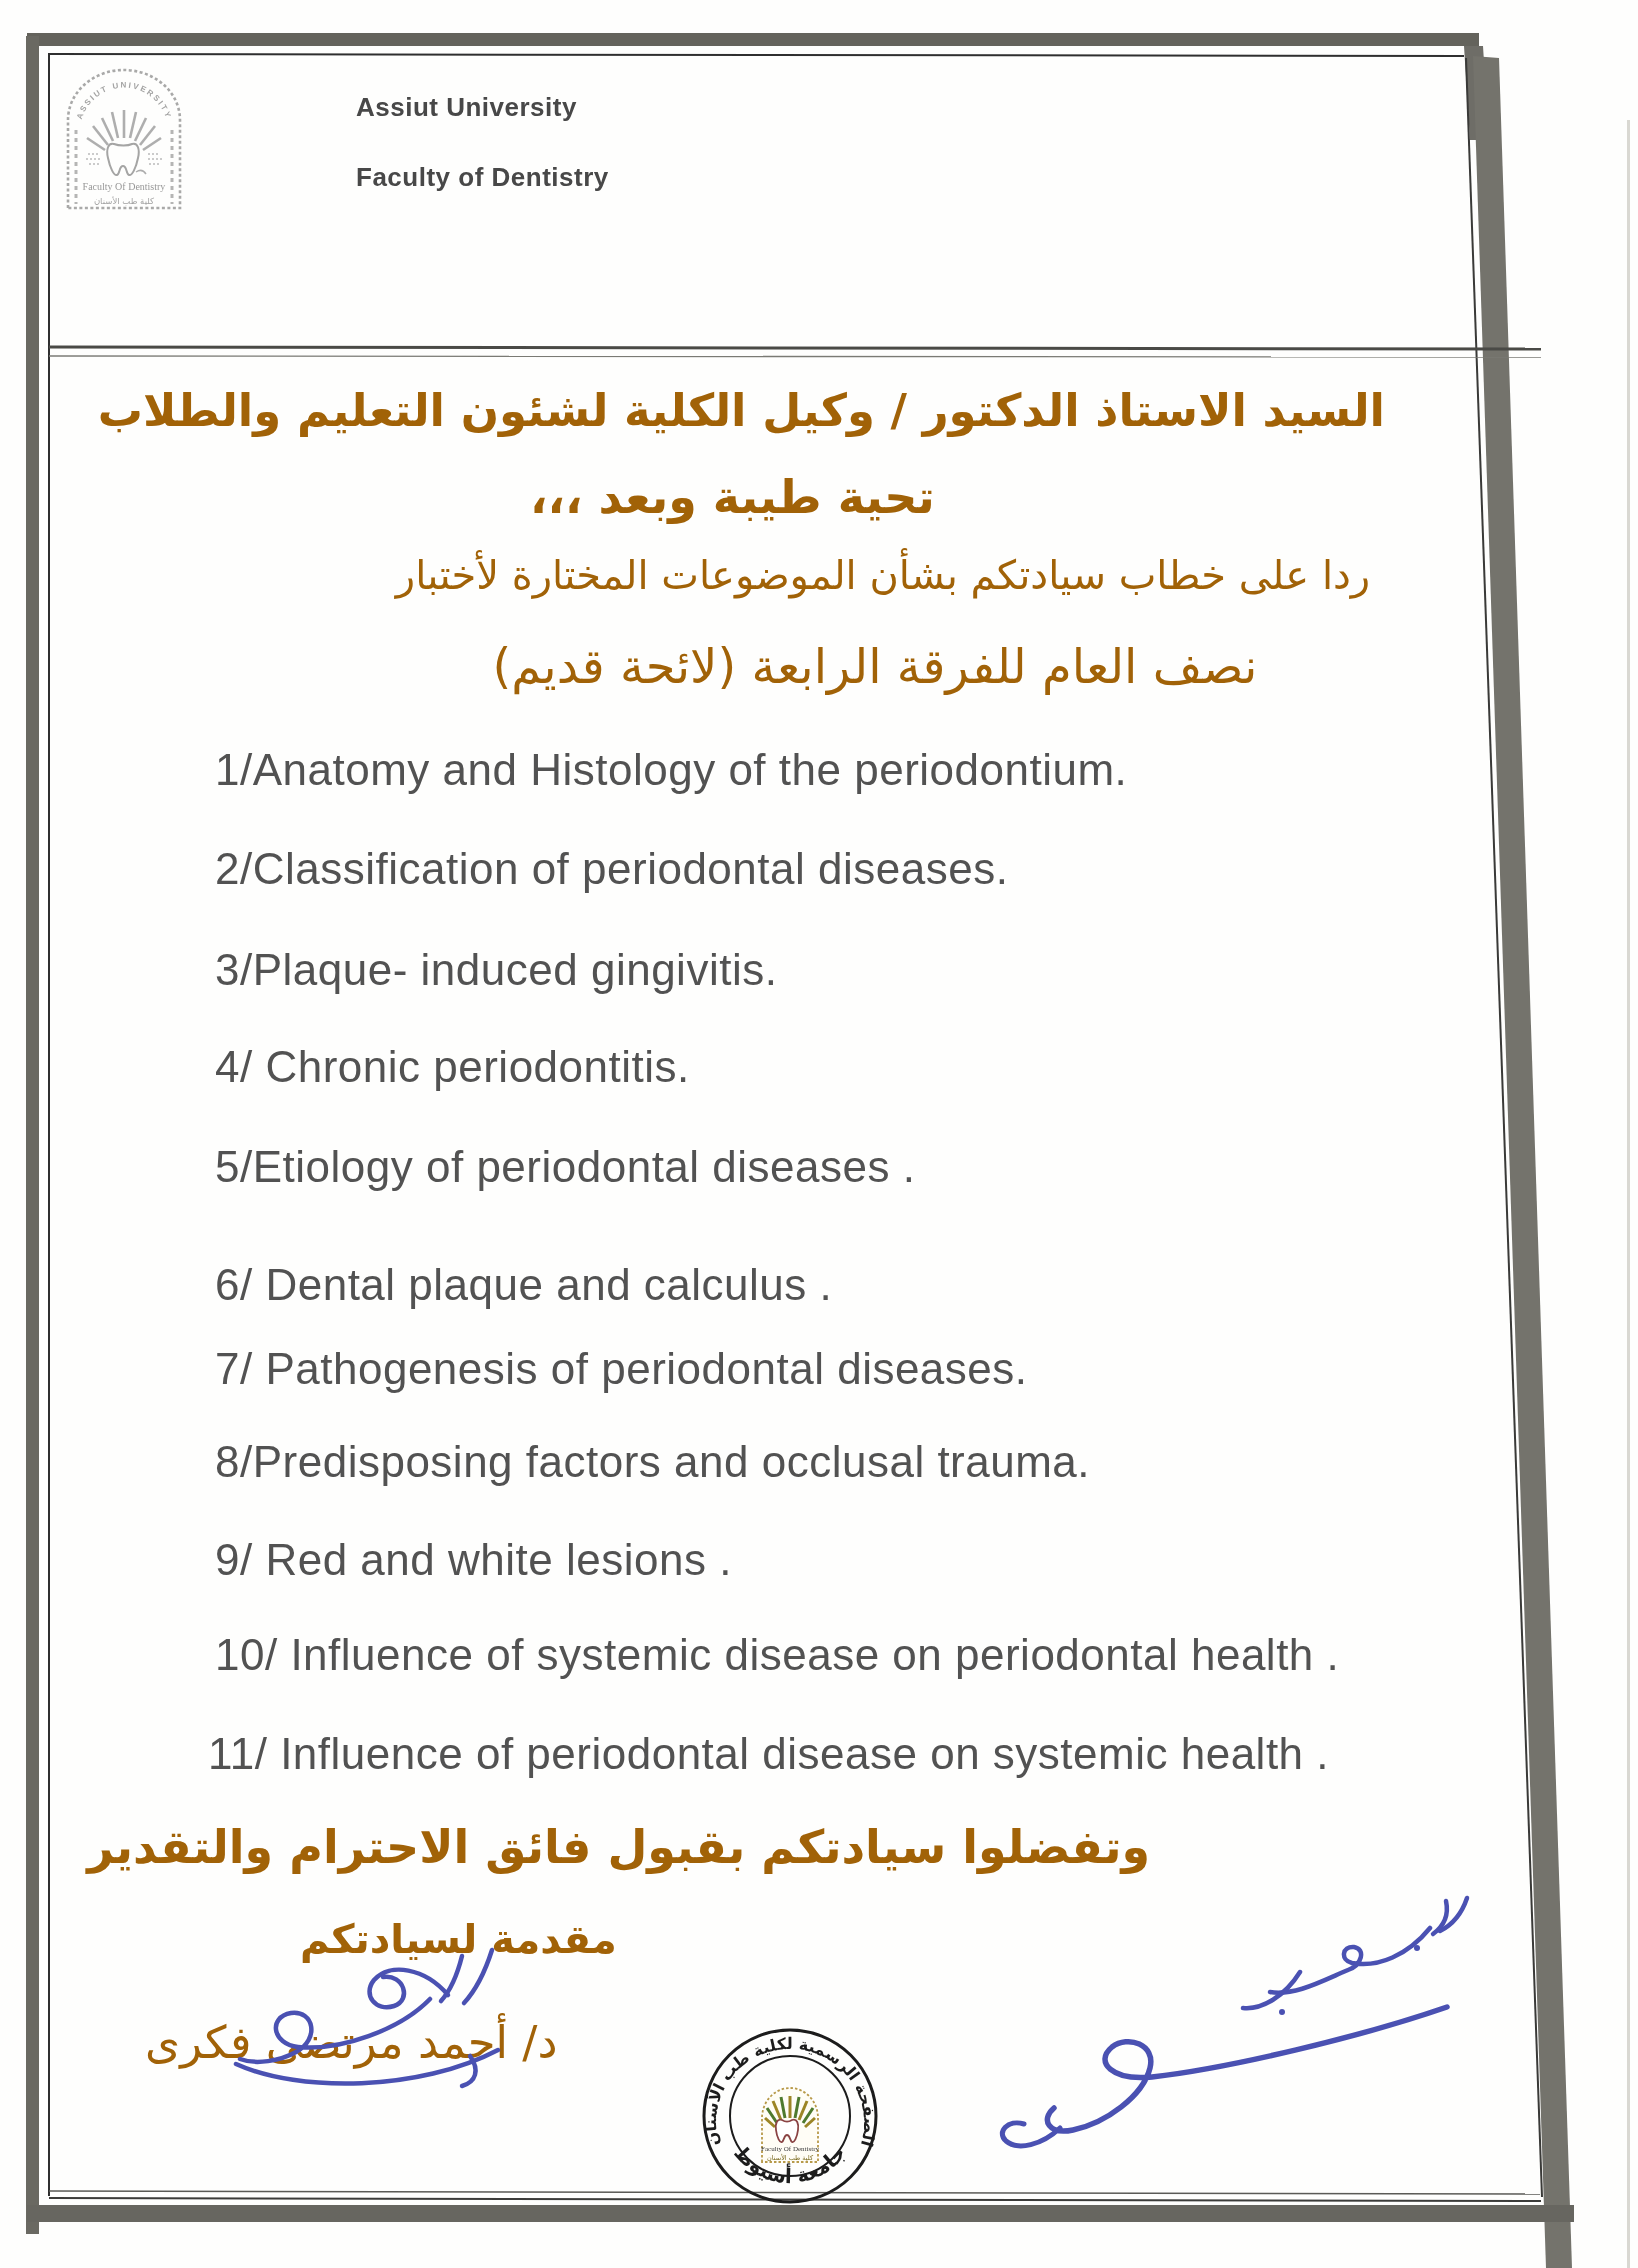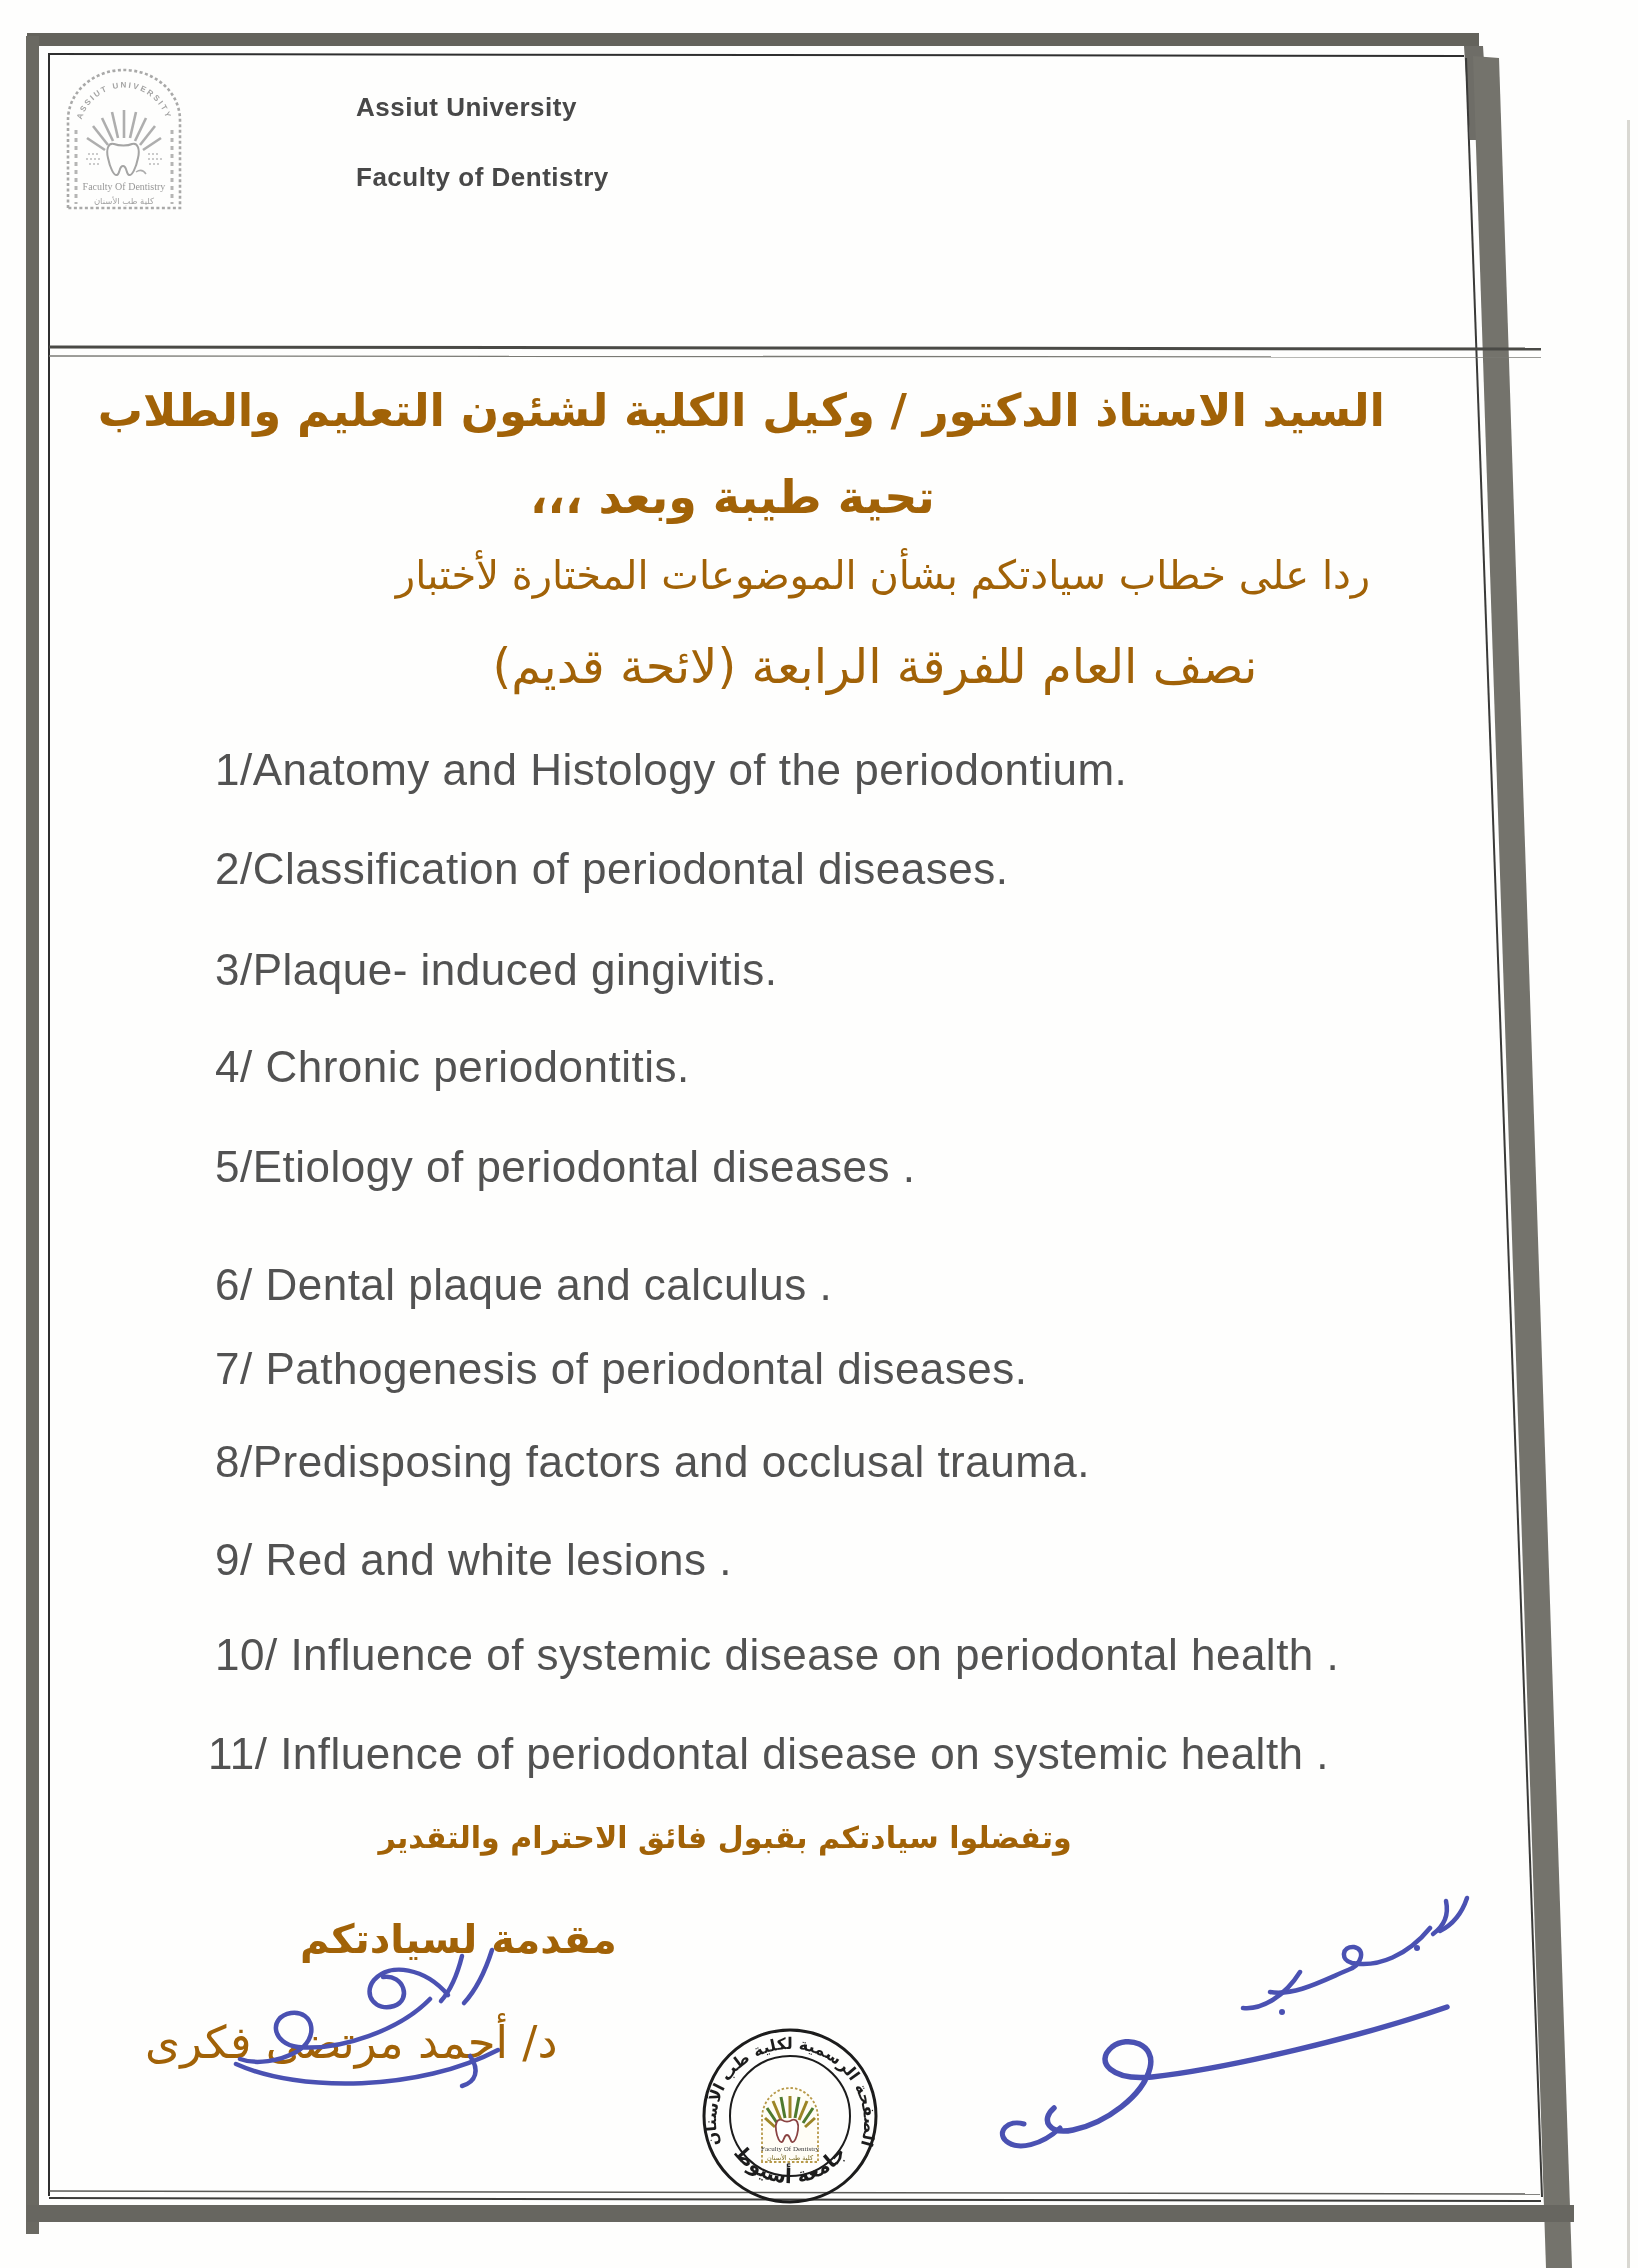--- a/index.html
+++ b/index.html
@@ -95,21 +95,21 @@
   <div class="abs topic" style="left:215px;top:945px;">3/Plaque- induced gingivitis.</div>
   <div class="abs topic" style="left:215px;top:1042px;">4/ Chronic periodontitis.</div>
   <div class="abs topic" style="left:215px;top:1142px;">5/Etiology of periodontal diseases .</div>
   <div class="abs topic" style="left:215px;top:1240px;margin-top:20px;">6/ Dental plaque and calculus .</div>
   <div class="abs topic" style="left:215px;top:1344px;">7/ Pathogenesis  of periodontal diseases.</div>
   <div class="abs topic" style="left:215px;top:1437px;">8/Predisposing factors and occlusal trauma.</div>
   <div class="abs topic" style="left:215px;top:1535px;">9/ Red and white lesions .</div>
   <div class="abs topic" style="left:215px;top:1630px;">10/ Influence of systemic disease on periodontal health .</div>
   <div class="abs topic" style="left:208px;top:1729px;">11/ Influence of periodontal disease on systemic health .</div>
 
-  <div class="abs ar ar-b center" style="left:300px;top:1820px;width:850px;font-size:30px;">وتفضلوا سيادتكم بقبول فائق الاحترام والتقدير</div>
+  <div class="abs ar ar-b center" style="left:300px;top:1820px;width:850px;font-size:46px;">وتفضلوا سيادتكم بقبول فائق الاحترام والتقدير</div>
 
   <div class="abs ar ar-b" style="left:300px;top:1916px;font-size:40px;">مقدمة لسيادتكم</div>
   <div class="abs ar" style="left:145px;top:2016px;font-size:45px;">د/ أحمد مرتضى فكرى</div>
 
   <svg class="abs" style="left:0;top:0;" width="1638" height="2268" viewBox="0 0 1638 2268">
     <g fill="none" stroke="#4a51b2" stroke-width="4.5" stroke-linecap="round" stroke-linejoin="round">
       <path d="M492,1950 C485,1972 476,1990 464,2003"></path>
       <path d="M462,1956 C457,1976 450,1991 441,2001"></path>
       <path d="M448,1995 C425,1968 390,1962 374,1980 C362,1995 376,2012 394,2006 C412,2000 404,1974 383,1977"></path>
       <path d="M430,1999 C400,2030 340,2051 298,2047 C272,2044 268,2017 291,2013 C314,2010 320,2039 296,2052 C280,2061 256,2065 240,2059"></path>

